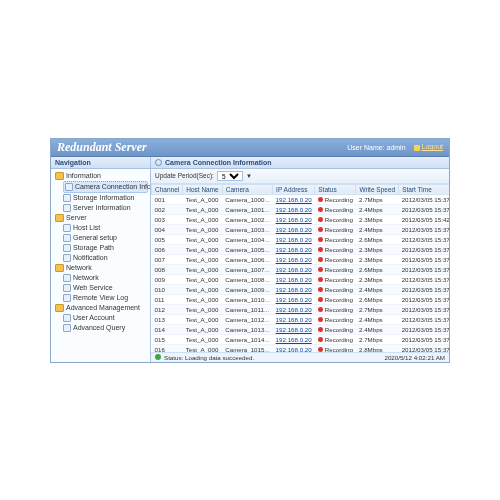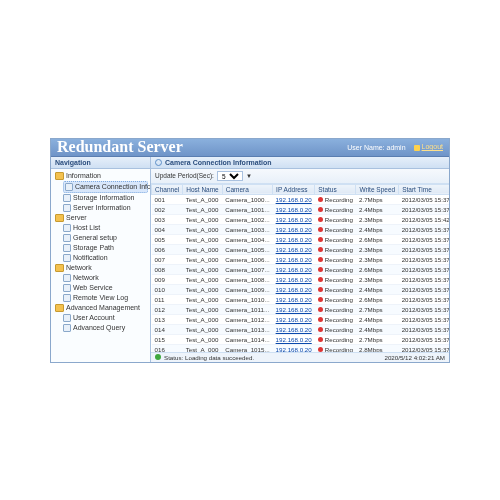--- a/index.html
+++ b/index.html
@@ -25,22 +25,23 @@
     background: linear-gradient(#8ab0dd, #6f94c8);
     color: #fff;
     height: 18px;
     display: flex;
     align-items: center;
     padding: 0 6px;
     border-bottom: 1px solid #5a7db0;
   }
   .titlebar .appname {
     font-family: "Times New Roman", serif;
+    font-style: italic;
     font-weight: bold;
-    font-size: 16px;
+    font-size: 12px;
     flex: 1;
   }
   .titlebar .user {
     font-size: 7px;
     margin-right: 8px;
   }
   .titlebar .logout {
     font-size: 7px;
     color: #ffe08a;
     text-decoration: underline;

